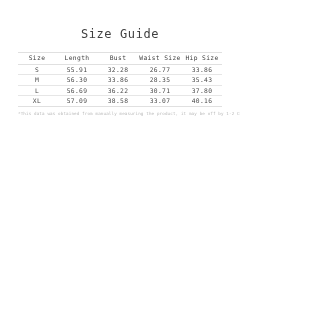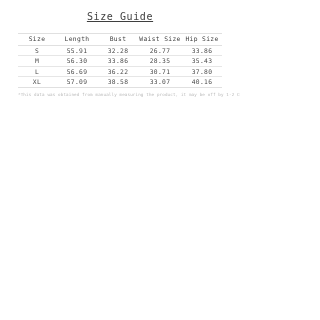--- a/index.html
+++ b/index.html
@@ -16,27 +16,26 @@
   }
   .page {
     width: 240px;
     height: 320px;
     position: relative;
     background: #ffffff;
     box-sizing: border-box;
   }
   .title {
     text-align: center;
-    font-size: 10px;
+    font-size: 12px;
     letter-spacing: 0.6px;
     color: #3f3f3f;
-    margin-top: 11px;
+    margin-top: 27px;
     margin-bottom: 0;
     font-weight: normal;
-    text-decoration: underline;
   }
   .table-wrap {
     margin: 0 auto;
     width: 204px;
     margin-top: 11px;
   }
   table.size-table {
     width: 204px;
     border-collapse: collapse;
     table-layout: fixed;

